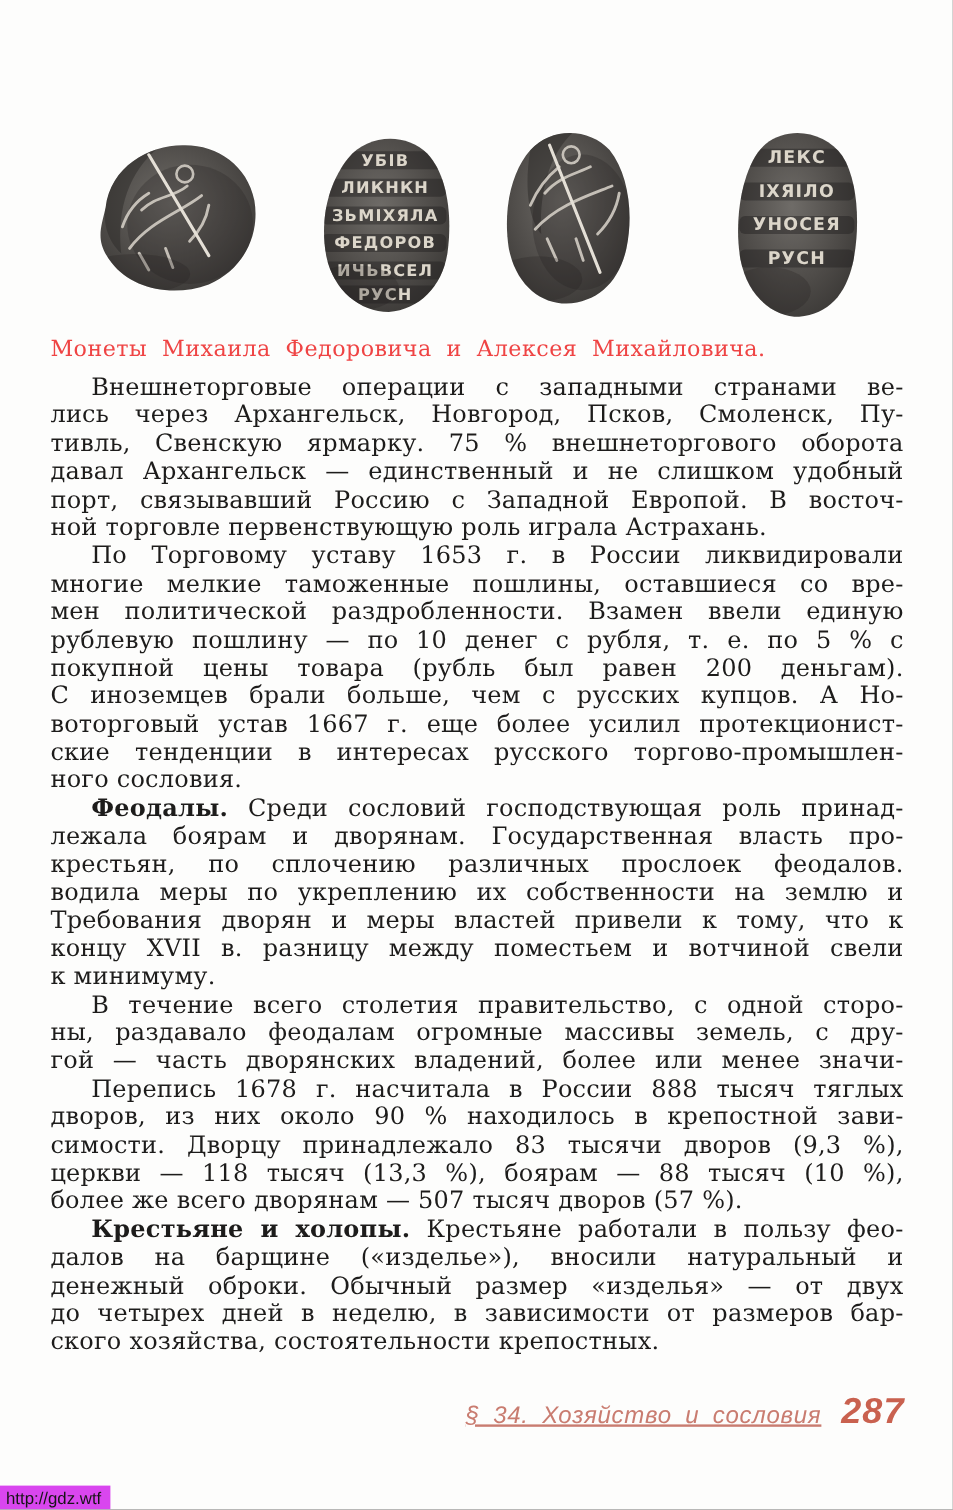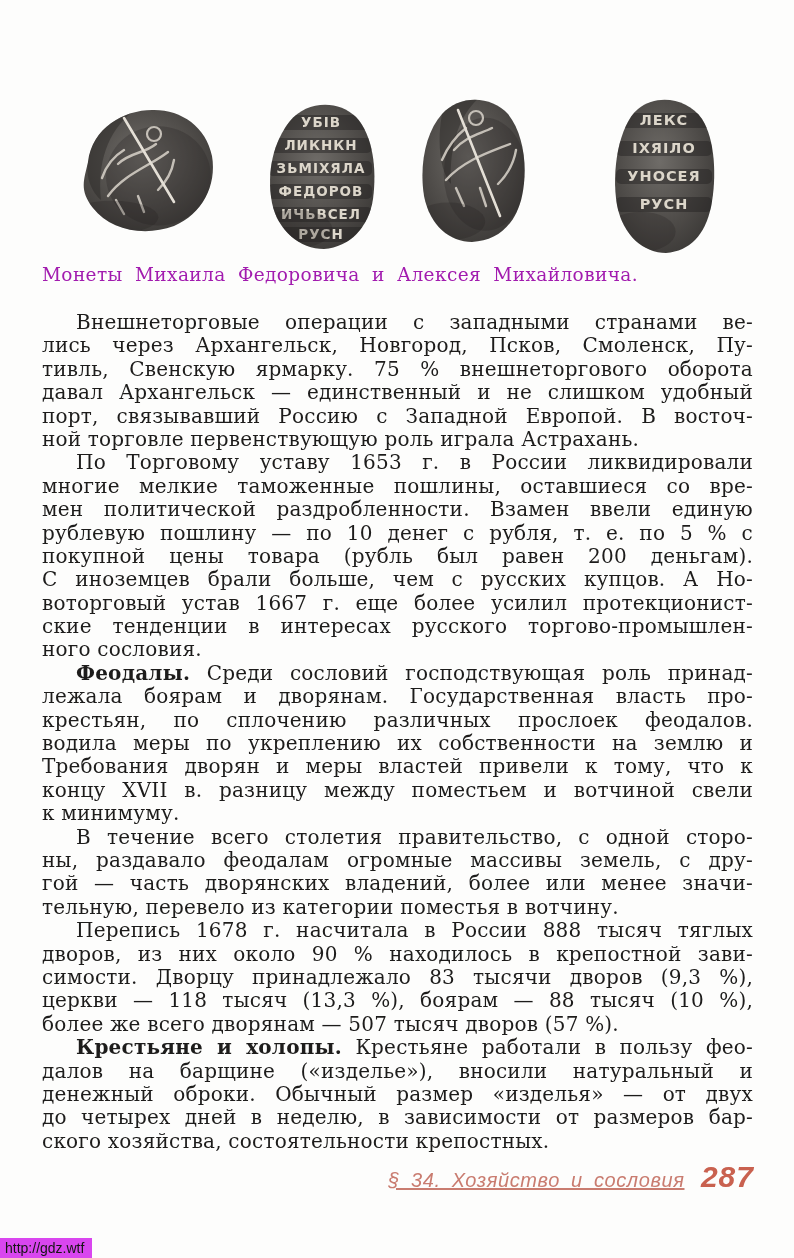--- a/index.html
+++ b/index.html
@@ -1,31 +1,31 @@
 <!DOCTYPE html>
 <html><head>
 <meta charset="utf-8">
 <style>
   html,body { margin:0; padding:0; background:#888; }
   .page {
     position:relative; width:794px; height:1258px; margin:0 auto;
     background:#fdfdfc; overflow:hidden;
     font-family:"DejaVu Serif", serif; color:#1d1c1b;
   }
-  .figure { position:absolute; left:0; top:5px; width:786px; height:262px;text-decoration:underline; }
+  .figure { position:absolute; left:0; top:16px; width:786px; height:262px;text-decoration:underline; }
   .coin { position:absolute; }
   .coin svg { display:block; width:100%; height:100%; }
   #coin-1 { left:66px;  top:95px; width:154px; height:138px; }
   #coin-2 { left:258px; top:88px; width:124px; height:160px; }
   #coin-3 { left:412px; top:83px; width:122px; height:157px; }
   #coin-4 { left:606px; top:84px; width:116px; height:168px; }
 
   .caption {
-    position:absolute; left:42px; top:264px; width:712px;
-    font-size:18.5px; letter-spacing:.4px; word-spacing:6px; color:#a21caf;
+    position:absolute; left:42px; top:281px; width:712px;
+    font-size:18.5px; letter-spacing:.4px; word-spacing:6px; color:#ef4444;
   }
 
   .article { position:absolute; left:42px; top:311px; width:711px; font-size:20px; }
   .para { margin:0; }
   .line {
     height:23.4px; line-height:23.4px; overflow:hidden;
     text-align:justify; text-align-last:justify;
     letter-spacing:.2px;
   }
   .line.last { text-align-last:left; }
@@ -193,21 +193,20 @@
         <div class="line">крестьян, по сплочению различных прослоек феодалов.</div>
         <div class="line">водила меры по укреплению их собственности на землю и</div>
         <div class="line">Требования дворян и меры властей привели к тому, что к</div>
         <div class="line">концу XVII в. разницу между поместьем и вотчиной свели</div>
         <div class="line last">к минимуму.</div>
       </div>
       <div class="para">
         <div class="line first">В течение всего столетия правительство, с одной сторо-</div>
         <div class="line">ны, раздавало феодалам огромные массивы земель, с дру-</div>
         <div class="line">гой — часть дворянских владений, более или менее значи-</div>
-        <div class="line last">тельную, перевело из категории поместья в вотчину.</div>
       </div>
       <div class="para">
         <div class="line first">Перепись 1678 г. насчитала в России 888 тысяч тяглых</div>
         <div class="line">дворов, из них около 90 % находилось в крепостной зави-</div>
         <div class="line">симости. Дворцу принадлежало 83 тысячи дворов (9,3 %),</div>
         <div class="line">церкви — 118 тысяч (13,3 %), боярам — 88 тысяч (10 %),</div>
         <div class="line last">более же всего дворянам — 507 тысяч дворов (57 %).</div>
       </div>
       <div class="para">
         <div class="line first"><b>Крестьяне и холопы.</b> Крестьяне работали в пользу фео-</div>

